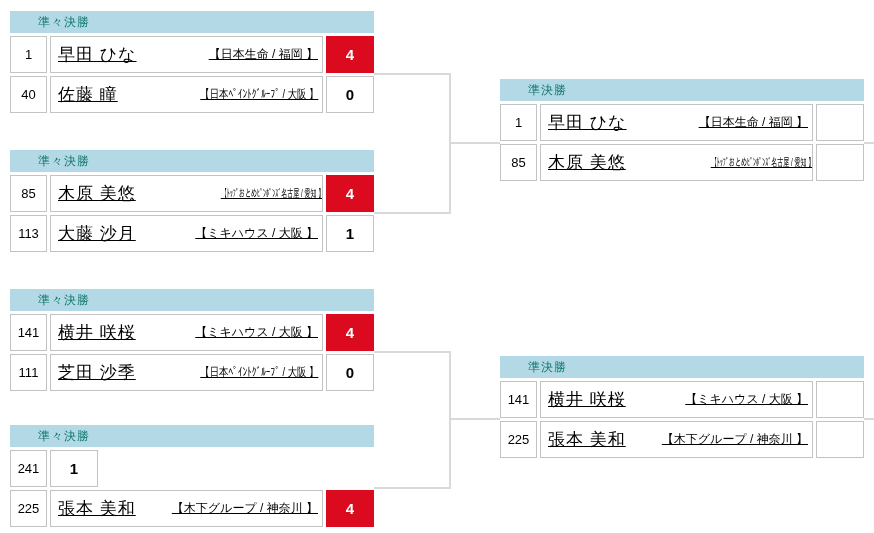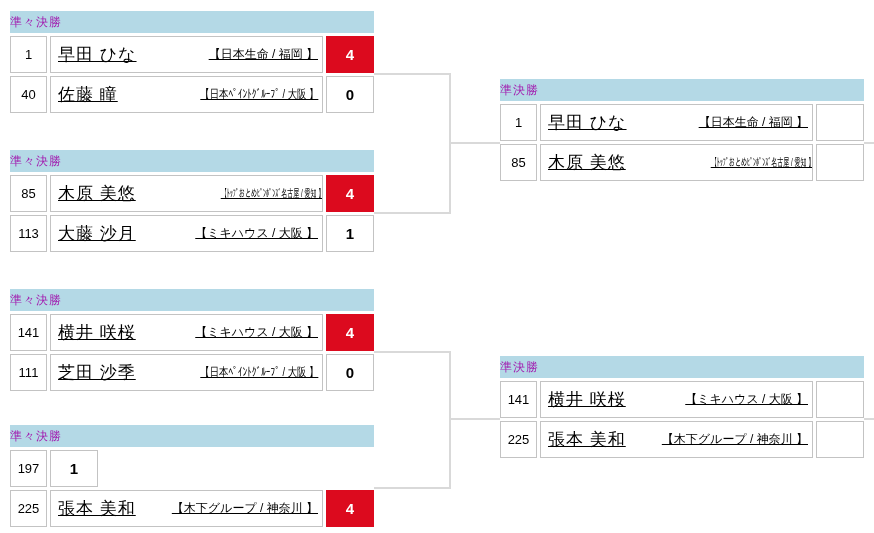--- a/index.html
+++ b/index.html
@@ -16,23 +16,24 @@
   #qf2 { left: 10px;  top: 150px; }
   #qf3 { left: 10px;  top: 289px; }
   #qf4 { left: 10px;  top: 425px; }
   #sf1 { left: 500px; top: 79px;  }
   #sf2 { left: 500px; top: 356px; }
 
   .hdr {
     height: 22px;
     background: #b4d9e6;
     display: flex; align-items: center;
+    padding-left: 28px;
     box-sizing: border-box;
     font-size: 12px;
-    color: #a21caf;
+    color: #0f766e;
     letter-spacing: 1px;
   }
   .row { display: flex; gap: 3px; margin-top: 3px; height: 37px; }
   .cell {
     border: 1px solid #c3c3c3;
     background: #fff;
     box-sizing: border-box;
     display: flex; align-items: center;
   }
   .num  { width: 37px; justify-content: center; font-size: 13px; }
@@ -108,21 +109,21 @@
       <span class="pname">芝田 沙季</span>
       <span class="aff c1">【日本ﾍﾟｲﾝﾄｸﾞﾙｰﾌﾟ / 大阪 】</span>
     </div>
     <div class="cell score">0</div>
   </div>
 </div>
 
 <div class="block" id="qf4">
   <div class="hdr">準々決勝</div>
   <div class="row">
-    <div class="cell num">197</div>
+    <div class="cell num">241</div>
     <div class="cell score">1</div>
   </div>
   <div class="row">
     <div class="cell num">225</div>
     <div class="cell name-cell">
       <span class="pname">張本 美和</span>
       <span class="aff">【木下グループ / 神奈川 】</span>
     </div>
     <div class="cell score win">4</div>
   </div>

